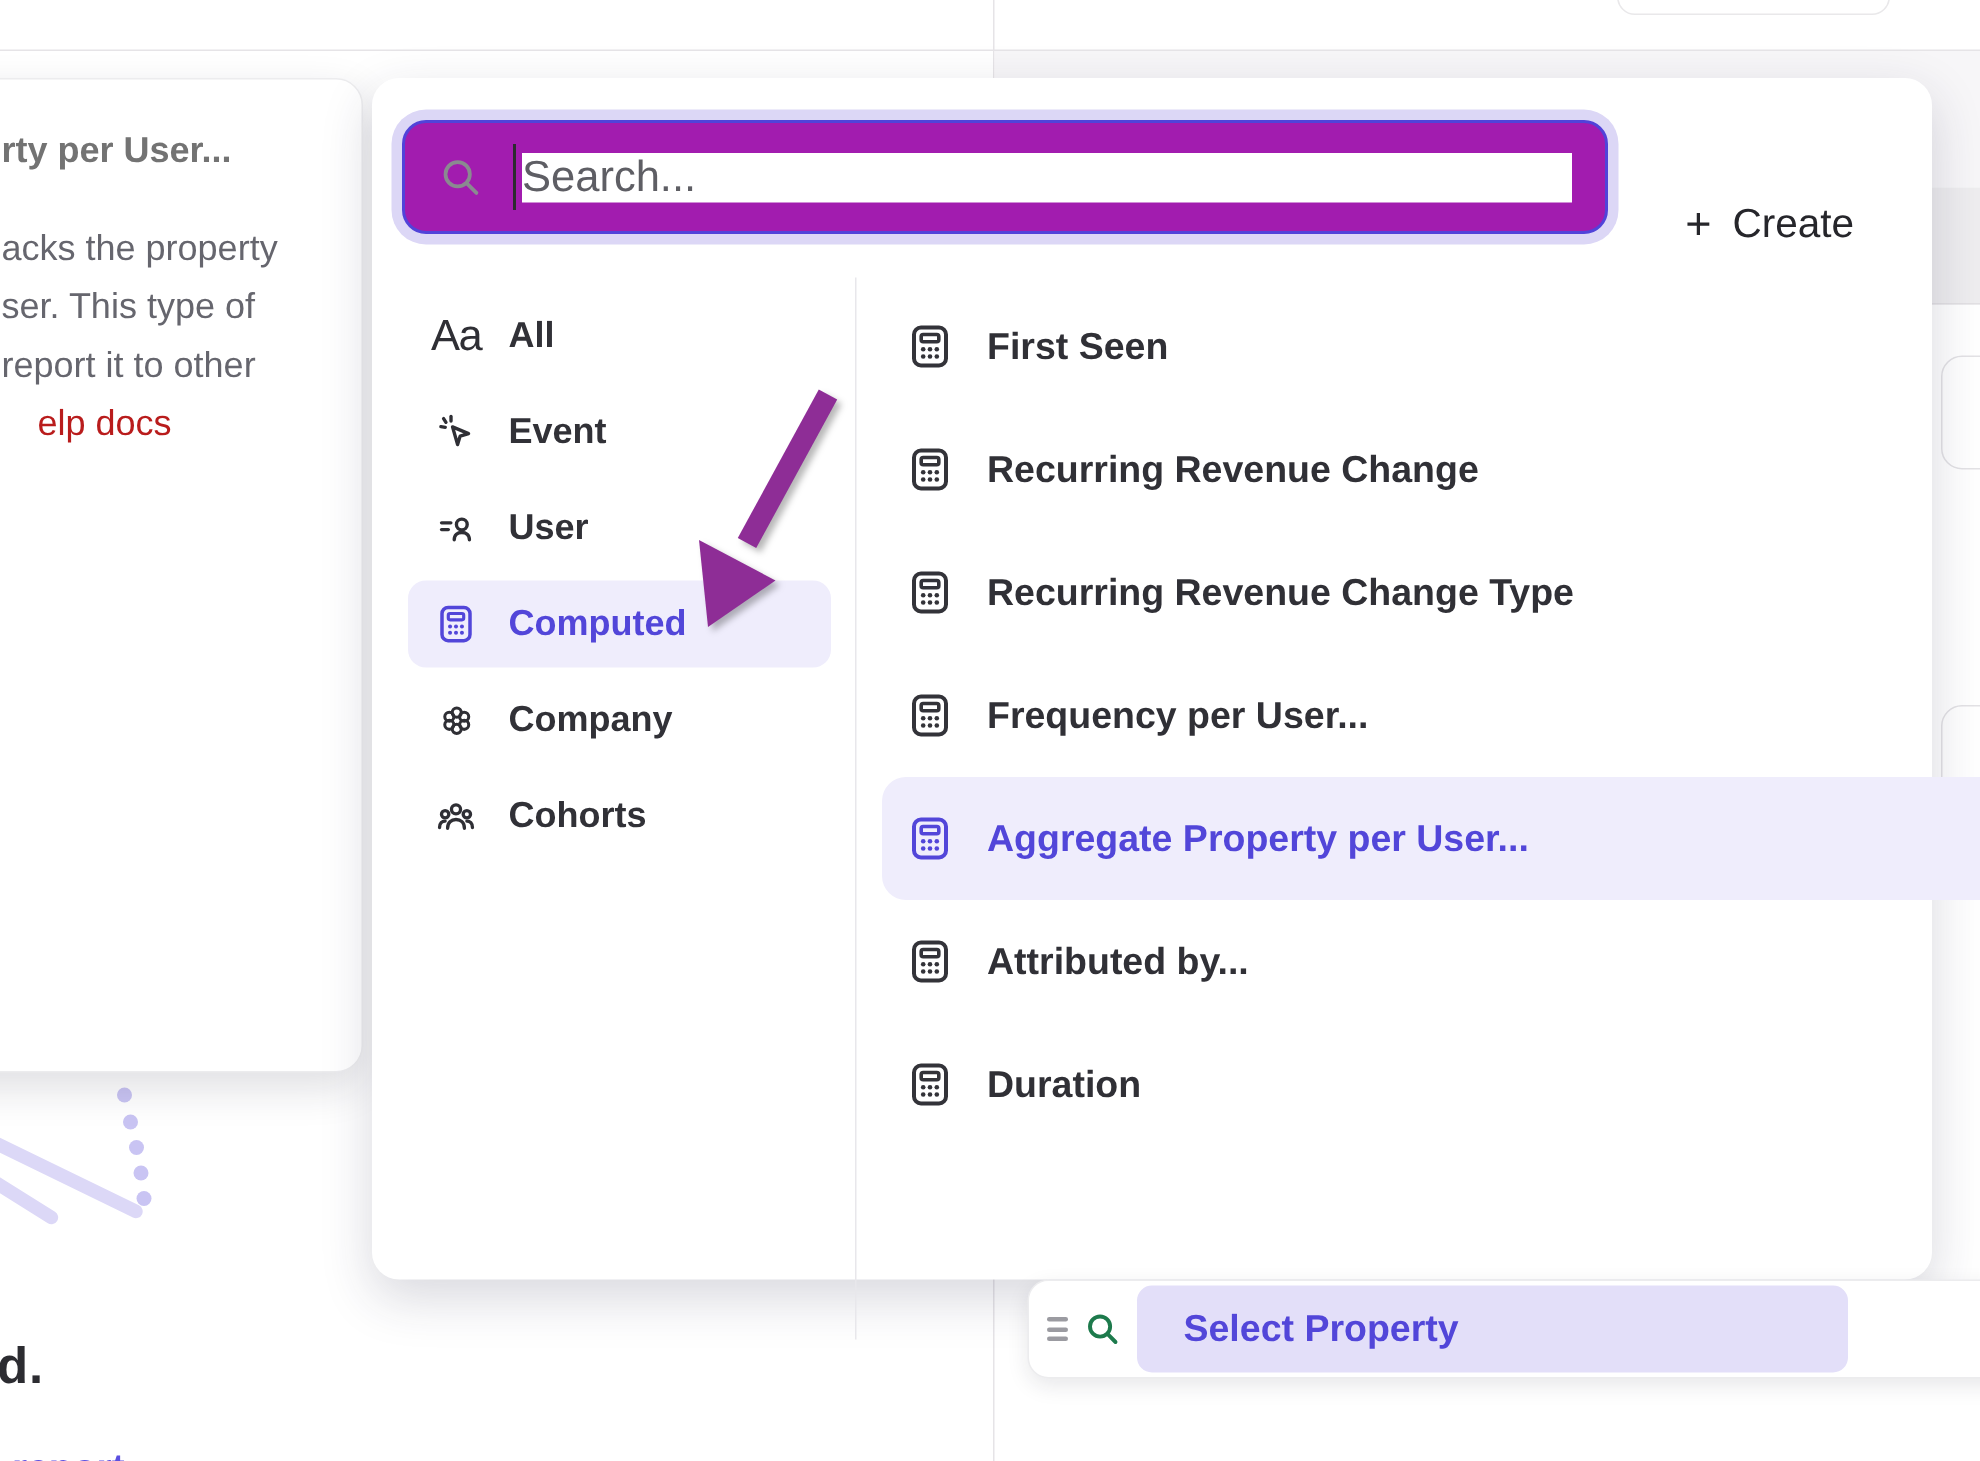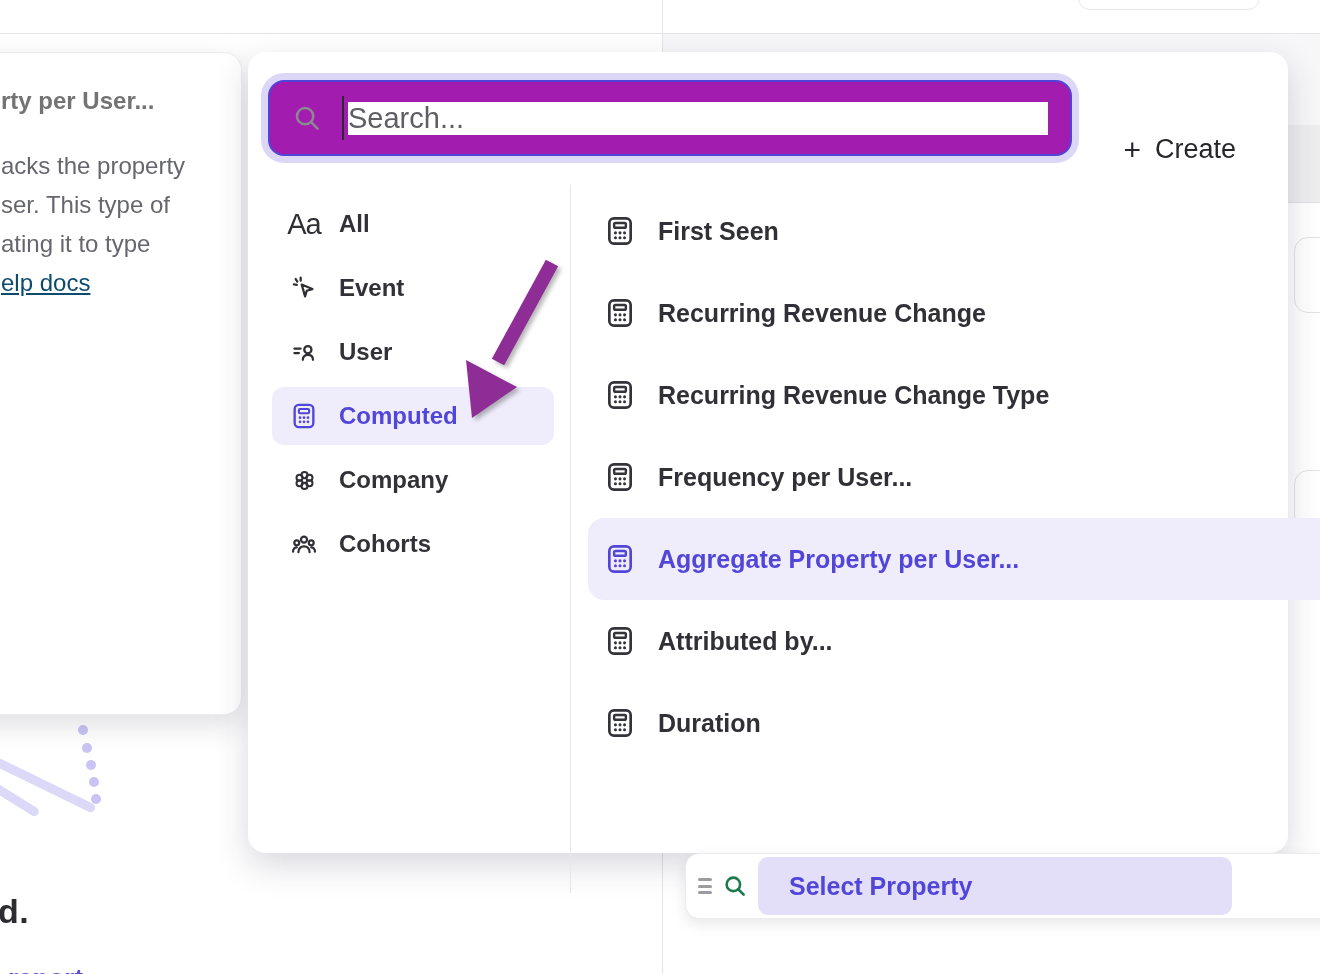--- a/index.html
+++ b/index.html
@@ -27,21 +27,21 @@
   #partial-heading { left:-2px; top:892px; font-size:34px; font-weight:700; color:#2c2c31; letter-spacing:.5px; }
   #partial-link-clip { left:8px; top:963px; width:90px; height:11px; overflow:hidden; }
   #partial-link { font-size:26px; font-weight:700; color:#5b4fe0; }
 
   
   #tooltip-card { left:-44px; top:52px; width:286px; height:663px; background:#fff;
     border:1px solid #ececee; border-radius:18px; box-shadow:0 10px 28px rgba(30,30,50,.14); }
   #tooltip-inner { position:absolute; left:44px; top:34px; width:235px; }
   #tooltip-title { font-size:24px; font-weight:700; color:#737373; }
   #tooltip-body { margin-top:31px; font-size:24px; line-height:39px; color:#66666e; }
-  #tooltip-link { font-size:24px; line-height:39px; color:#0c4a6e; text-decoration:underline; cursor:pointer; display:inline-block; }
+  #tooltip-link { font-size:24px; line-height:39px; color:#b91c1c; cursor:pointer; display:inline-block;margin-left:24px; }
 
   
   #modal { left:248px; top:52px; width:1040px; height:801px; background:#fff;
     border-radius:18px; box-shadow:0 12px 34px rgba(40,40,70,.18); }
   #modal-divider { left:322px; top:133px; width:1px; height:708px; background:#e8e7eb; }
 
   
   #search-wrap { left:20px; top:28px; width:804px; height:76px; background:#a21caf;
     border:2px solid #5143d9; border-radius:16px; box-shadow:0 0 0 7px #dcd7f6;
     display:flex; align-items:center; padding:0 22px; }
@@ -115,21 +115,21 @@
 <div class="abs" id="partial-link-clip">
   <span id="partial-link">report</span>
 </div>
 
 <div class="abs" id="tooltip-card">
   <div id="tooltip-inner">
     <div id="tooltip-title">rty per User...</div>
     <div id="tooltip-body">
       <div>acks the property</div>
       <div>ser. This type of</div>
-      <div>ating it to type</div>
+      <div>report it to other</div>
       <span id="tooltip-link">elp docs</span>
     </div>
   </div>
 </div>
 
 <div class="abs" id="modal">
 
   <div class="abs" id="search-wrap">
     <svg width="30" height="30" viewBox="0 0 24 24" fill="none" stroke="#8a8a90" stroke-width="2" stroke-linecap="round">
       <circle cx="10.5" cy="10.5" r="6.5"></circle>

